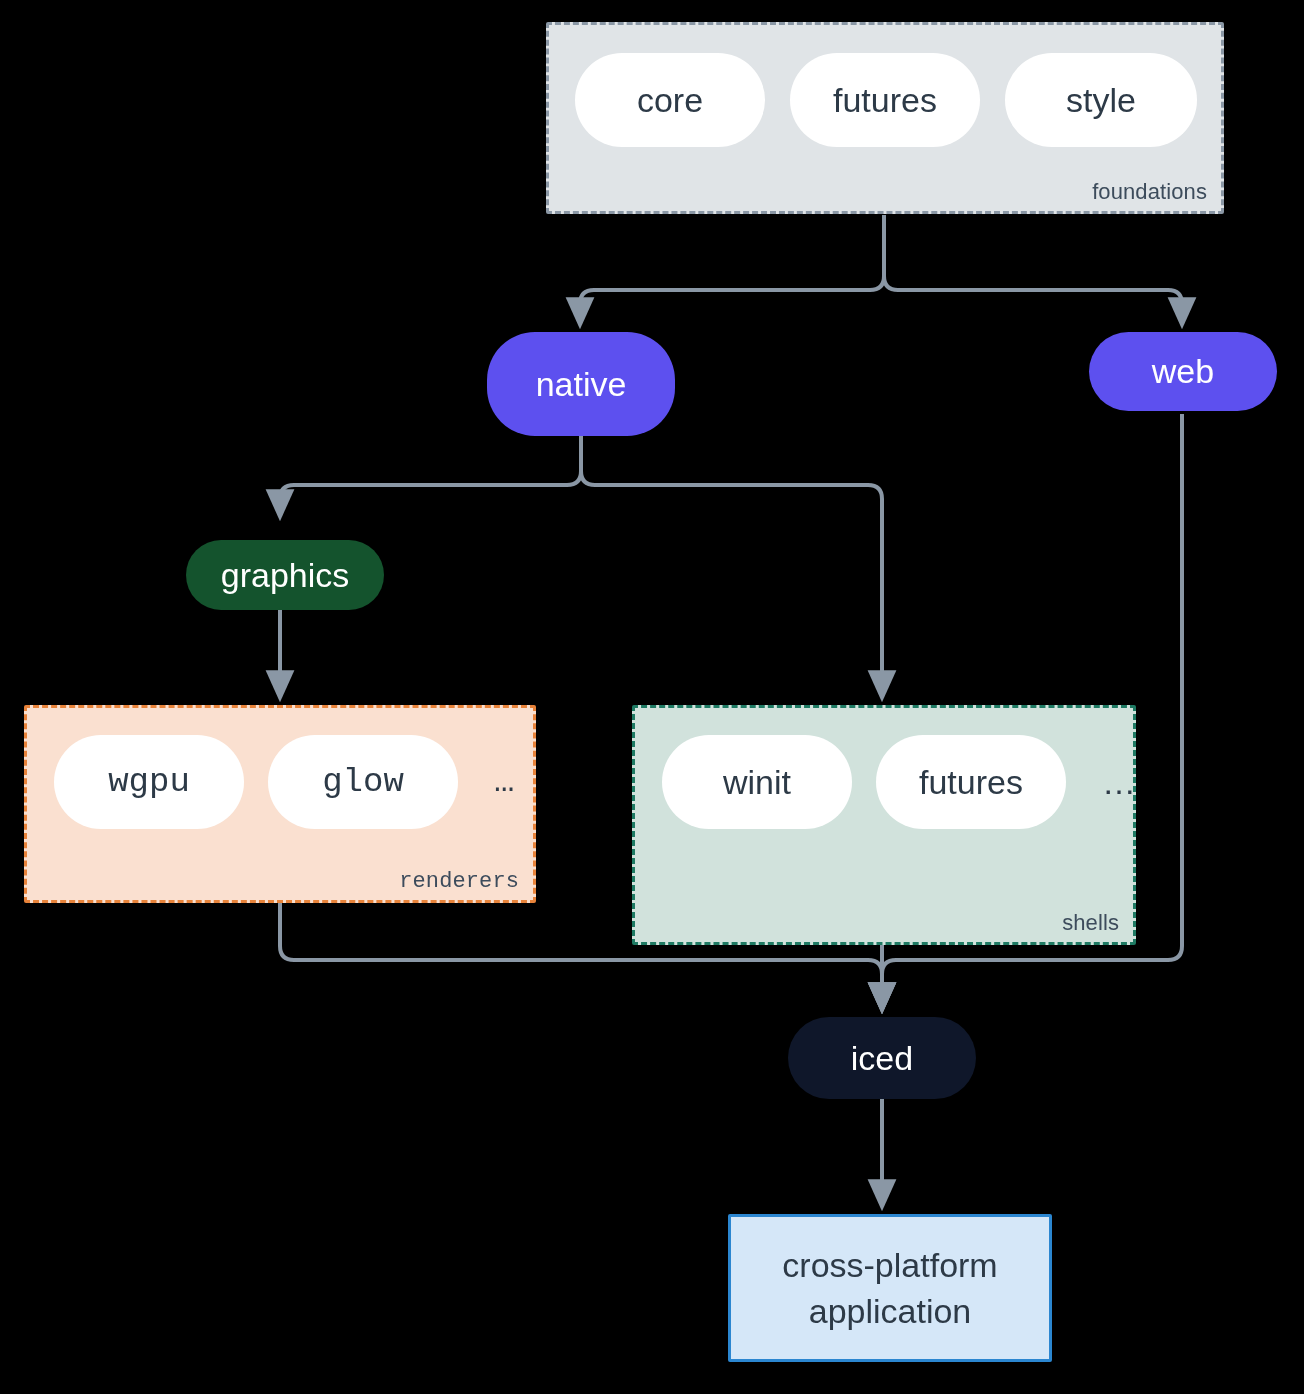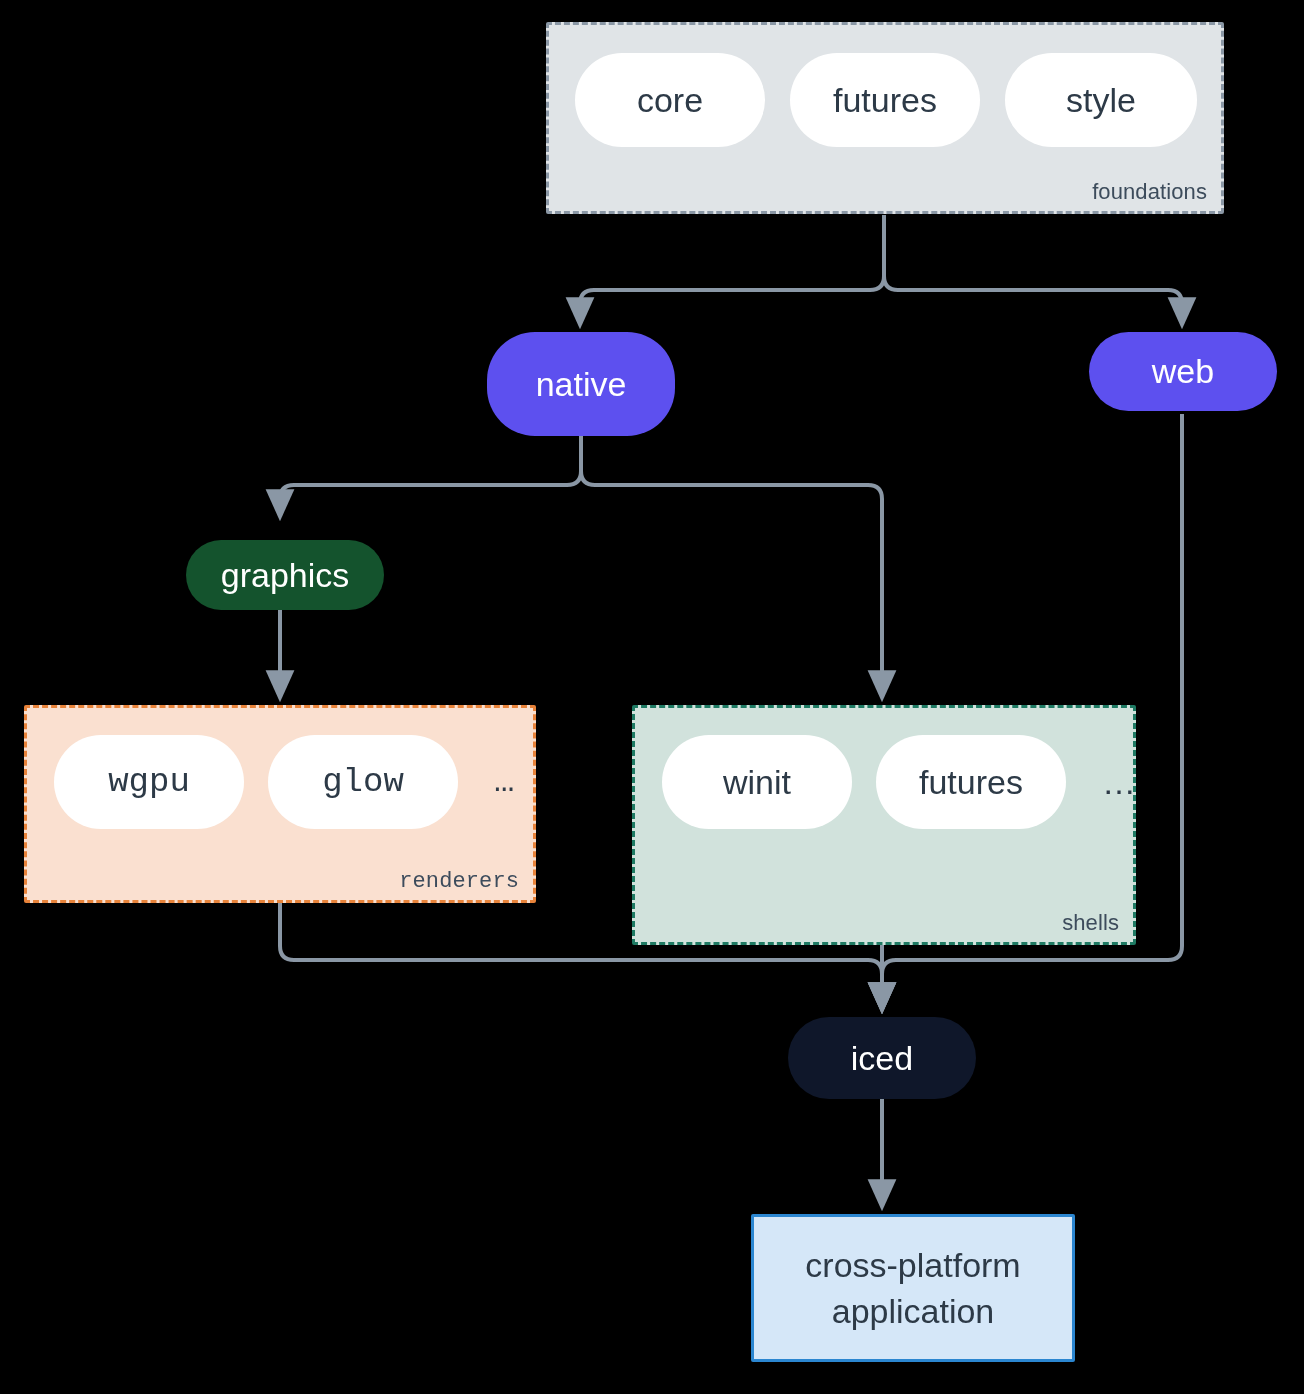--- a/index.html
+++ b/index.html
@@ -153,21 +153,21 @@
     margin-top: 16px;
   }
   #node-iced {
     left: 788px;
     top: 1017px;
     width: 188px;
     height: 82px;
     background: #0f172a;
   }
   #node-application {
-    left: 751px;
+    left: 728px;
     top: 1214px;
     width: 324px;
     height: 148px;
     background: #d5e7f8;
     border: 3px solid #2b86d0;
     border-radius: 2px;
     color: #2d3a47;
     font-size: 34px;
     flex-direction: column;
     line-height: 46px;

